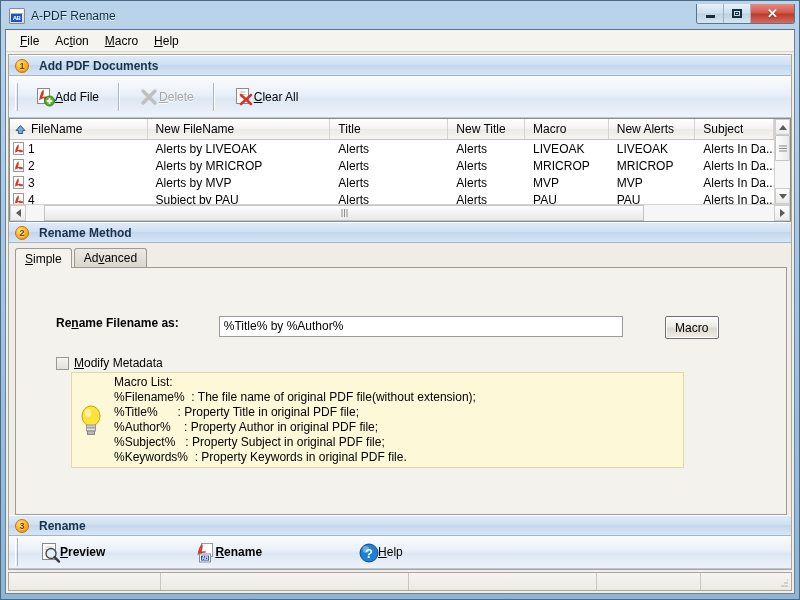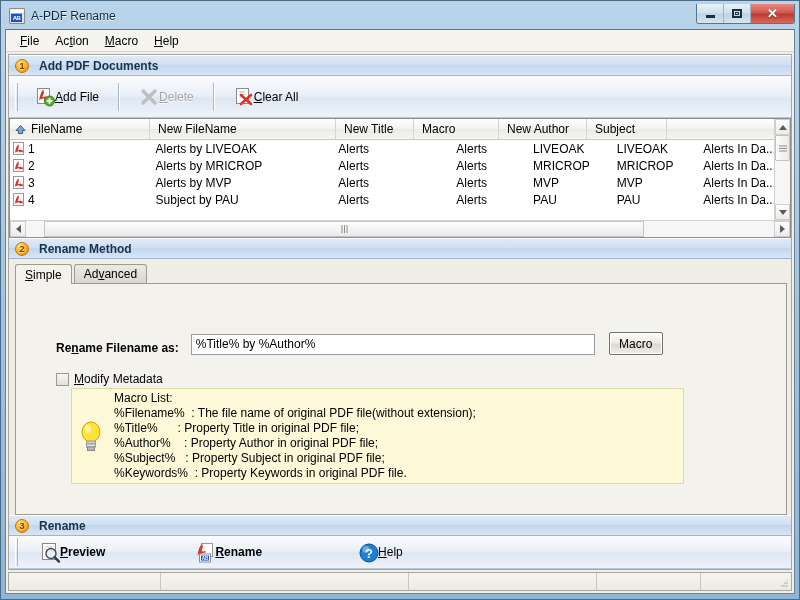--- a/index.html
+++ b/index.html
@@ -170,21 +170,21 @@
   .tb-btn .lbl { font-size: 12px; color: #000; }
   .tb-btn.disabled .lbl { color: #a6a6a6; text-shadow: 0 1px 0 #fff; }
   .tb-btn u { text-decoration: underline; }
 
   
   .ico { width: 20px; height: 20px; flex:none; position: relative; }
   .ico svg { display:block; }
 
   
   #listwrap {
-    flex: none; height: 120px;
+    flex: none; height: 104px;
     display: flex; flex-direction: column;
     background: #fff;
     border: 1px solid #8d8d8d;
     margin: 0;
   }
   #listmain { flex: 1; min-height:0; display:flex; }
   #listcols { flex:1; min-width:0; display:flex; flex-direction:column; }
   #hdrrow {
     flex:none; height: 21px; display: flex;
     background: linear-gradient(to bottom,#ffffff 0%, #f4f3f1 48%, #eceae5 52%, #f6f5f2 100%);
@@ -284,21 +284,21 @@
   .tab u { text-decoration: underline; }
   #tabpage {
     flex:1; min-height:0;
     background:#f4f2ec;
     border:1px solid #9c9a92;
     position:relative;
   }
 
   .field-row {
     position:absolute; left:40px; top:48px;
-    display:flex; align-items:flex-end;
+    display:flex; align-items:flex-start;gap:28px;
   }
   .field-label { font-size:12px; font-weight:bold; color:#000; }
   .field-label u { text-decoration: underline; }
   #name-input {
     width: 404px; height:21px;
     margin-left: 12px;
     background:#fff; border:1px solid #9b9b9b;
     font-size:12px; color:#000;
     padding: 0 4px; line-height:19px;
     font-family:"Liberation Sans", sans-serif;
@@ -447,28 +447,31 @@
                 <span class="sort-arrow">
                   <svg width="13" height="13" viewBox="0 0 13 13">
                     <path d="M6.5 2.5 L11 7.5 H8.6 V10.5 H4.4 V7.5 H2 Z" fill="#7aa8d8" stroke="#2e5c8f"></path>
                   </svg>
                 </span>
                 <span>FileName</span>
               </div>
               <div class="hcell" style="width:186px">
                 <span>New FileName</span>
               </div>
+              <div class="hcell" style="width:120px">
+                <span>Title</span>
+              </div>
               <div class="hcell" style="width:78px">
                 <span>New Title</span>
               </div>
               <div class="hcell" style="width:85px">
                 <span>Macro</span>
               </div>
               <div class="hcell" style="width:88px">
-                <span>New Author</span>
+                <span>New Alerts</span>
               </div>
               <div class="hcell" style="width:80px">
                 <span>Subject</span>
               </div>
             </div>
 
             <div id="rows">
 
               <div class="row">
                 <div class="cell first" style="width:140px">

